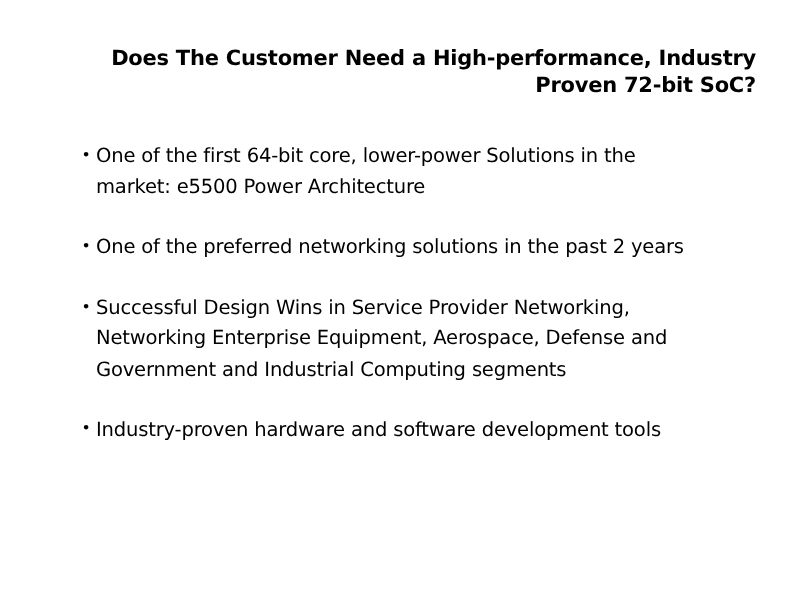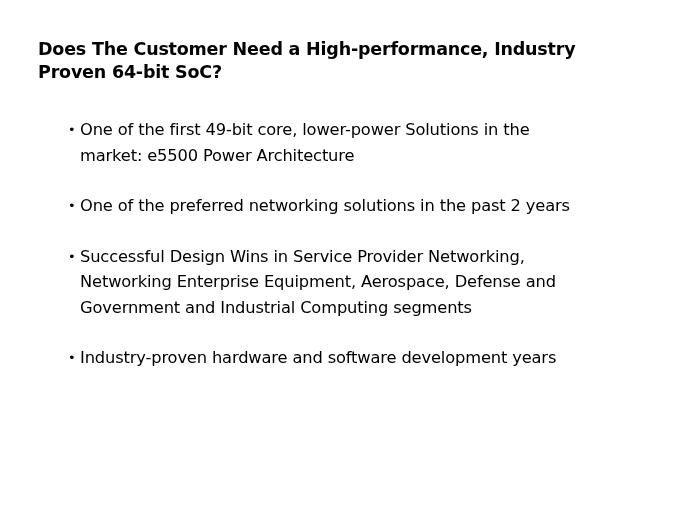--- a/index.html
+++ b/index.html
@@ -23,21 +23,21 @@
     width: 675px;
     height: 506px;
     background: #ffffff;
   }
 
   .slide-title {
     position: absolute;
     left: 38px;
     top: 38px;
     width: 592px;
-    text-align: left;
+    text-align: right;
     font-size: 17.5px;
     font-weight: bold;
     line-height: 23px;
     letter-spacing: -0.2px;
     color: #000000;
   }
   .slide-title .title-line {
     display: block;
     white-space: nowrap;
   }
@@ -79,40 +79,40 @@
     display: block;
   }
 </style>
 </head>
 <body>
 
 <div class="slide">
 
   <div class="slide-title">
     <span class="title-line">Does The Customer Need a High-performance, Industry</span>
-    <span class="title-line">Proven 64-bit SoC?</span>
+    <span class="title-line">Proven 72-bit SoC?</span>
   </div>
 
   <ul class="bullet-list">
 
     <li class="bullet-item">
       <span class="bullet-marker">•</span>
-      <span class="bullet-text">One of the first 49-bit core, lower-power Solutions in the market:  e5500 Power Architecture</span>
+      <span class="bullet-text">One of the first 64-bit core, lower-power Solutions in the market:  e5500 Power Architecture</span>
     </li>
 
     <li class="bullet-item">
       <span class="bullet-marker">•</span>
       <span class="bullet-text">One of the preferred networking solutions in the past 2 years</span>
     </li>
 
     <li class="bullet-item">
       <span class="bullet-marker">•</span>
       <span class="bullet-text">Successful Design Wins in Service Provider Networking, Networking Enterprise Equipment, Aerospace, Defense and Government and Industrial Computing segments</span>
     </li>
 
     <li class="bullet-item">
       <span class="bullet-marker">•</span>
-      <span class="bullet-text">Industry-proven hardware and software development years</span>
+      <span class="bullet-text">Industry-proven hardware and software development tools</span>
     </li>
 
   </ul>
 
 </div>
 
 </body></html>

